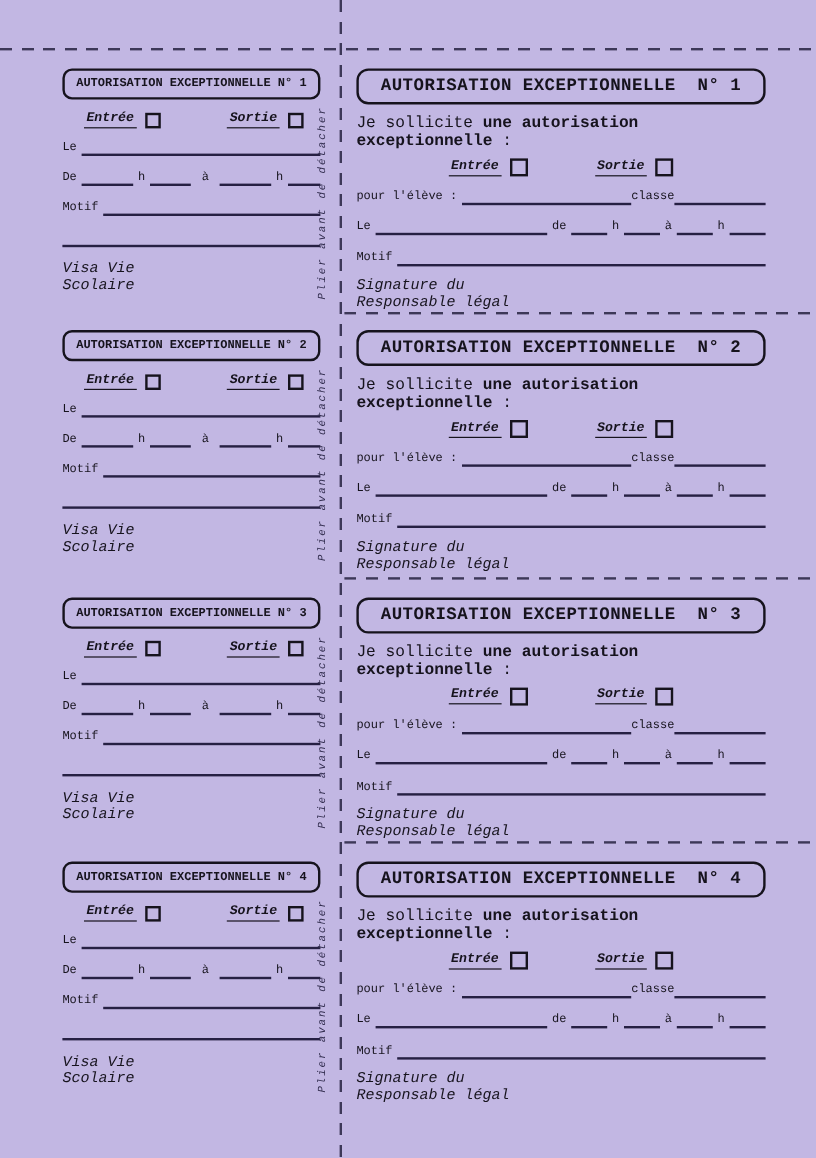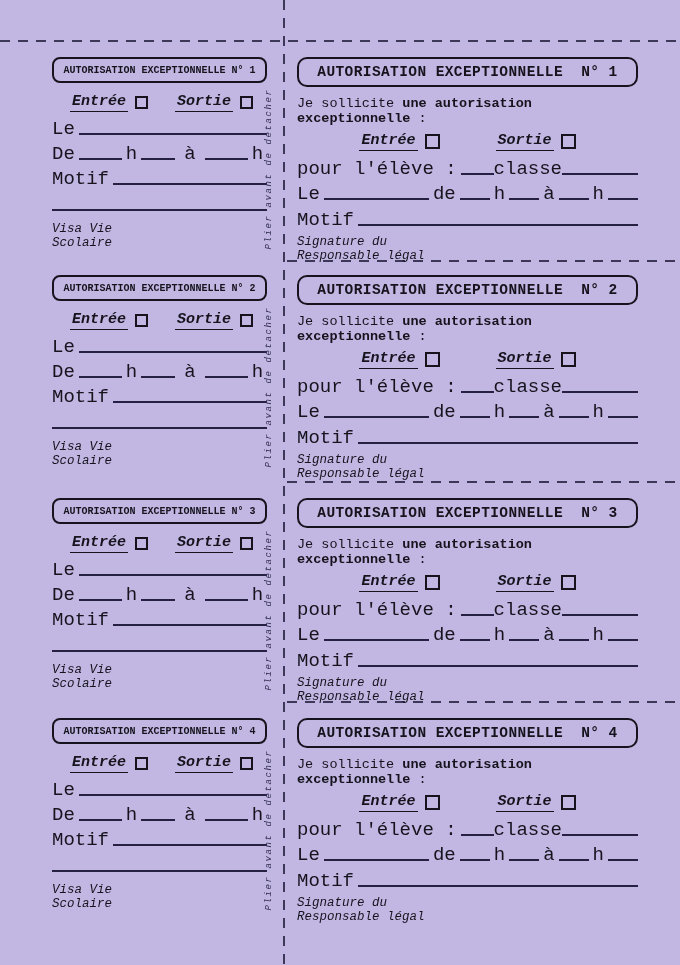--- a/index.html
+++ b/index.html
@@ -45,27 +45,27 @@
   .hbox2{
     margin-top:7px; border:2.5px solid var(--ink); border-radius:10px;
     padding:5px 2px; text-align:center; font-weight:700; font-size:14.5px;
     letter-spacing:.4px; white-space:pre;
   }
 
   .checks{ margin-top:10px; display:flex; justify-content:space-between; padding:0 14px 0 18px; }
   .checks2{ margin-top:6px; display:flex; justify-content:center; gap:56px; }
   .grp{ display:inline-flex; align-items:center; gap:7px; }
   .chk-label{
-    font-style:italic; font-weight:700; font-size:15px;
+    font-style:italic; font-weight:700; font-size:11px;
     border-bottom:1.5px solid var(--ink); padding:0 2px 1px;
   }
   .cb{ width:13px; height:13px; border:2px solid var(--ink); flex:none; background:transparent; }
   .cb.big{ width:15px; height:15px; }
 
-  .r{ display:flex; align-items:flex-end; column-gap:4px; font-size:19px; line-height:16px; }
+  .r{ display:flex; align-items:flex-end; column-gap:4px; font-size:10px; line-height:16px; }
   .lb{ flex:none; }
   .wl{ border-bottom:2px solid var(--rule); margin-bottom:2px; height:10px; flex:none; }
   .fx{ flex:1 1 auto; }
 
   .visa,.sig{ font-style:italic; font-size:12.5px; line-height:14px; }
 </style>
 </head>
 <body>
 
 <div class="page">

